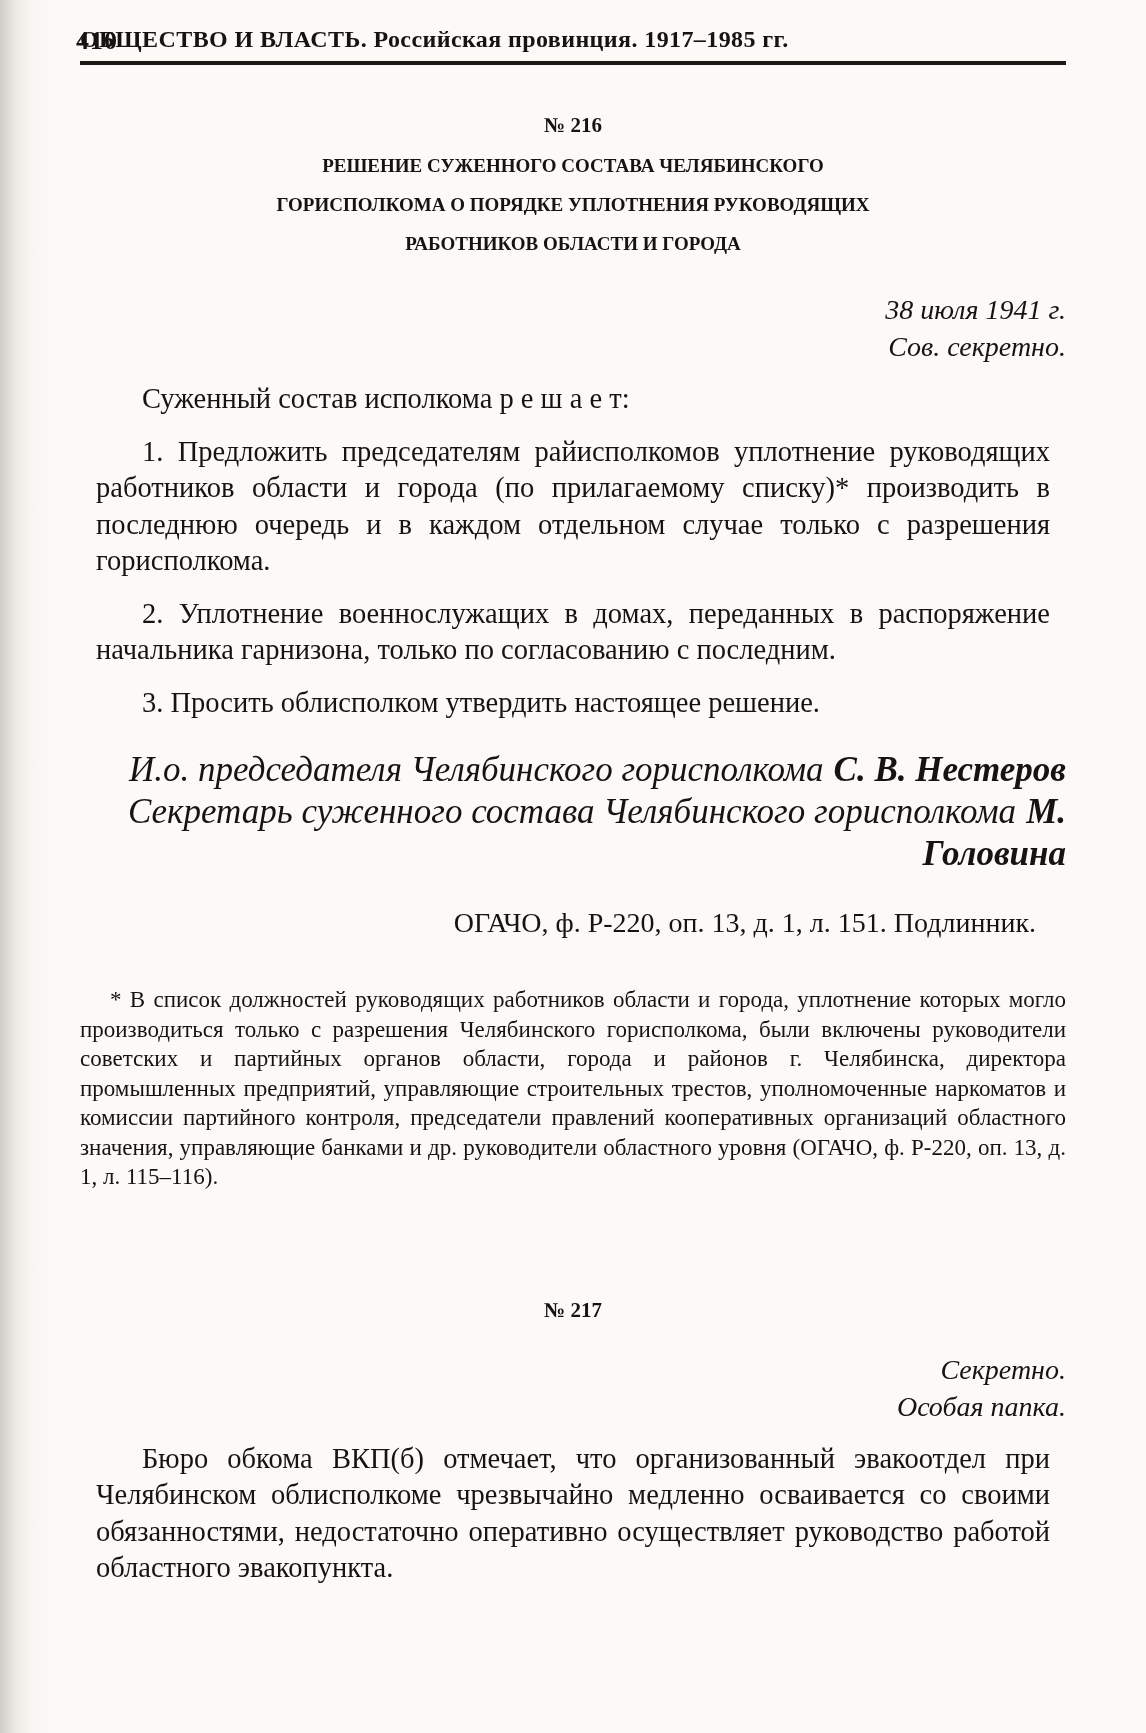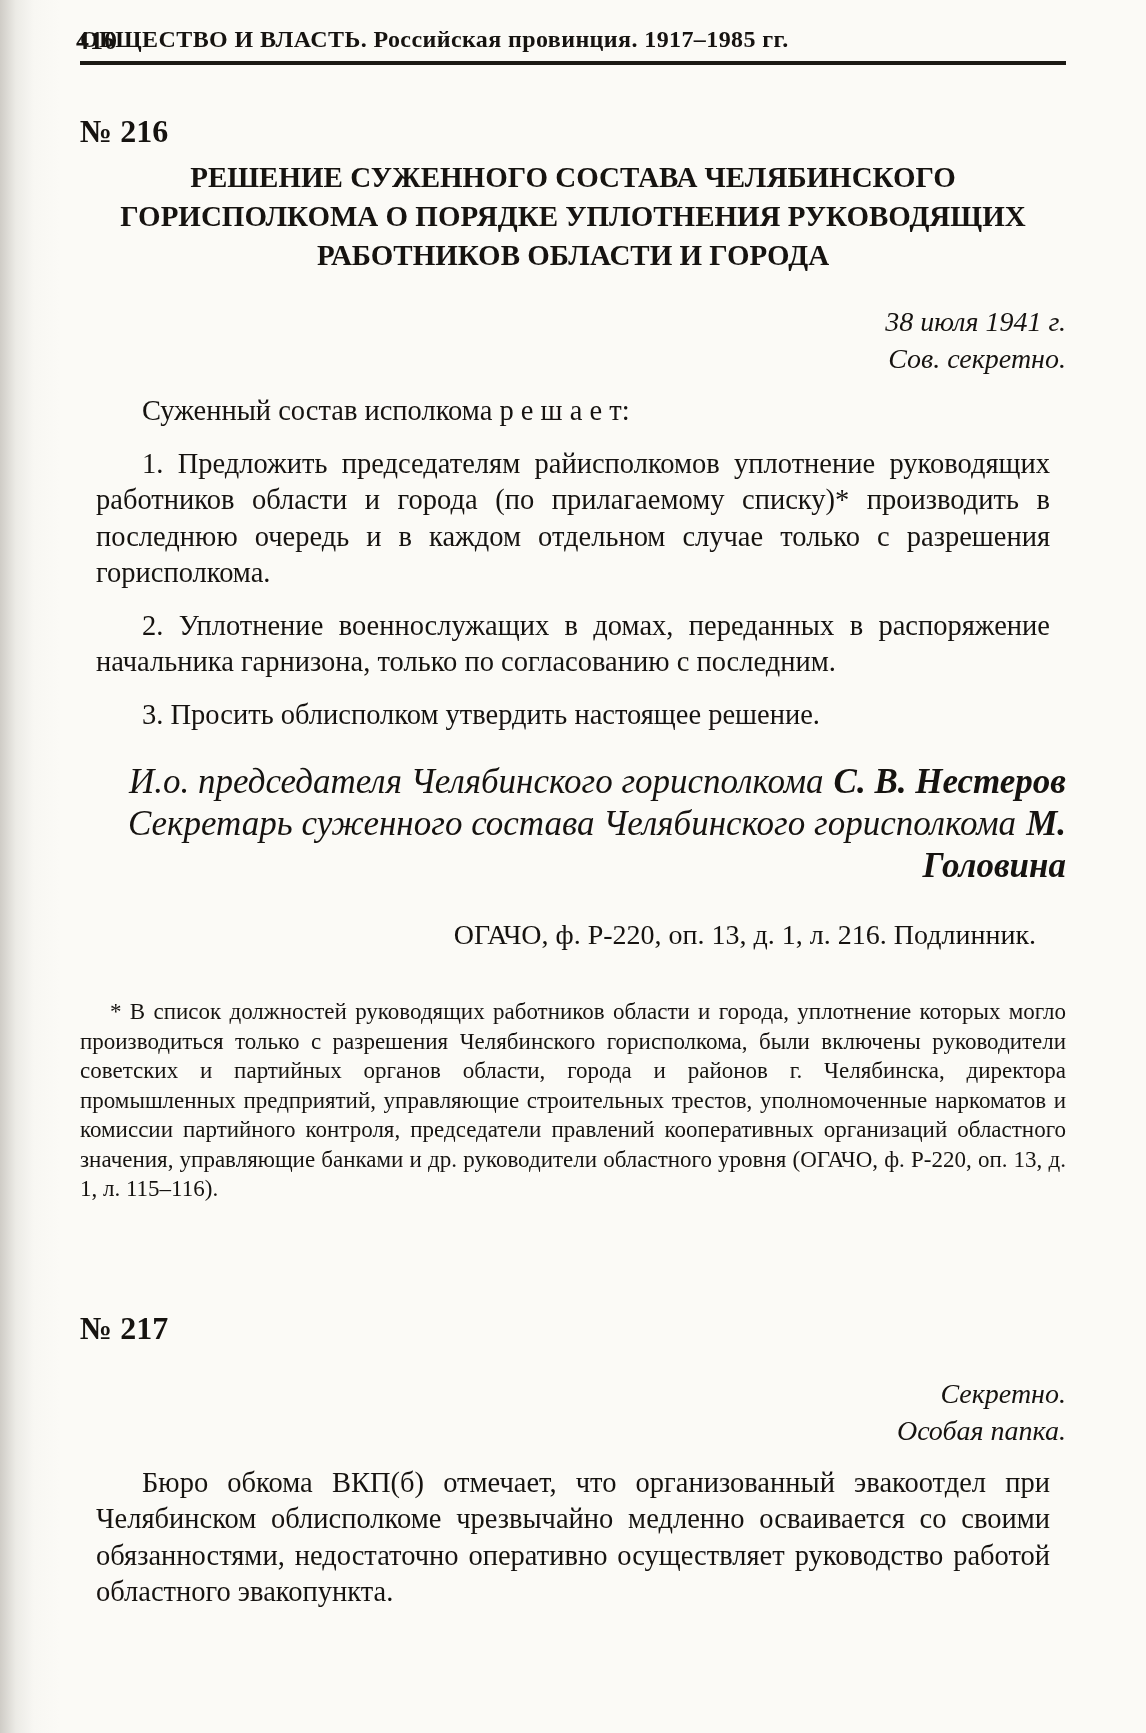--- a/index.html
+++ b/index.html
@@ -26,26 +26,26 @@
   .pagenum{
     position:absolute; left:-4px; top:0;
     font-weight:bold; font-size:26px; letter-spacing:1px;
   }
   .run-title{
     display:block; text-align:left;
     font-weight:bold; font-size:24px; letter-spacing:0.4px;
   }
 
   
-  .doc-num{ font-weight:bold; font-size:32px; }
+  .doc-num{ text-align:center; font-weight:bold; font-size:21px; }
   .doc-num.first{ margin-top:48px; }
   .doc-num.second{ margin-top:106px; }
   .doc-title{
     text-align:center; font-weight:bold;
-    font-size:29px; line-height:39px;
+    font-size:19px; line-height:39px;
     margin:8px 0 0 0;
     white-space:pre-line;
   }
   .meta{
     text-align:right; font-style:italic;
     font-size:28px; line-height:37px;
     margin-top:28px;
   }
 
   
@@ -110,21 +110,21 @@
 
     <div class="signatures">
       <div>
         <span>И.о. председателя Челябинского горисполкома</span><span class="sig-name">С. В. Нестеров</span>
       </div>
       <div>
         <span>Секретарь суженного состава Челябинского горисполкома</span><span class="sig-name">М. Головина</span>
       </div>
     </div>
 
-    <div class="source">ОГАЧО, ф. Р-220, оп. 13, д. 1, л. 216. Подлинник.</div>
+    <div class="source">ОГАЧО, ф. Р-220, оп. 13, д. 1, л. 151. Подлинник.</div>
 
     <div class="footnote">
       <p>* В список должностей руководящих работников области и города, уплотнение которых могло производиться только с разрешения Челябинского горисполкома, были включены руководители советских и партийных органов области, города и районов г. Челябинска, директора промышленных предприятий, управляющие строительных трестов, уполномоченные наркоматов и комиссии партийного контроля, председатели правлений кооперативных организаций областного значения, управляющие банками и др. руководители областного уровня (ОГАЧО, ф. Р-220, оп. 13, д. 1, л. 115–116).</p>
     </div>
   </section>
 
   <section>
     <div class="doc-num second">№ 217</div>
 
     <div class="meta">

